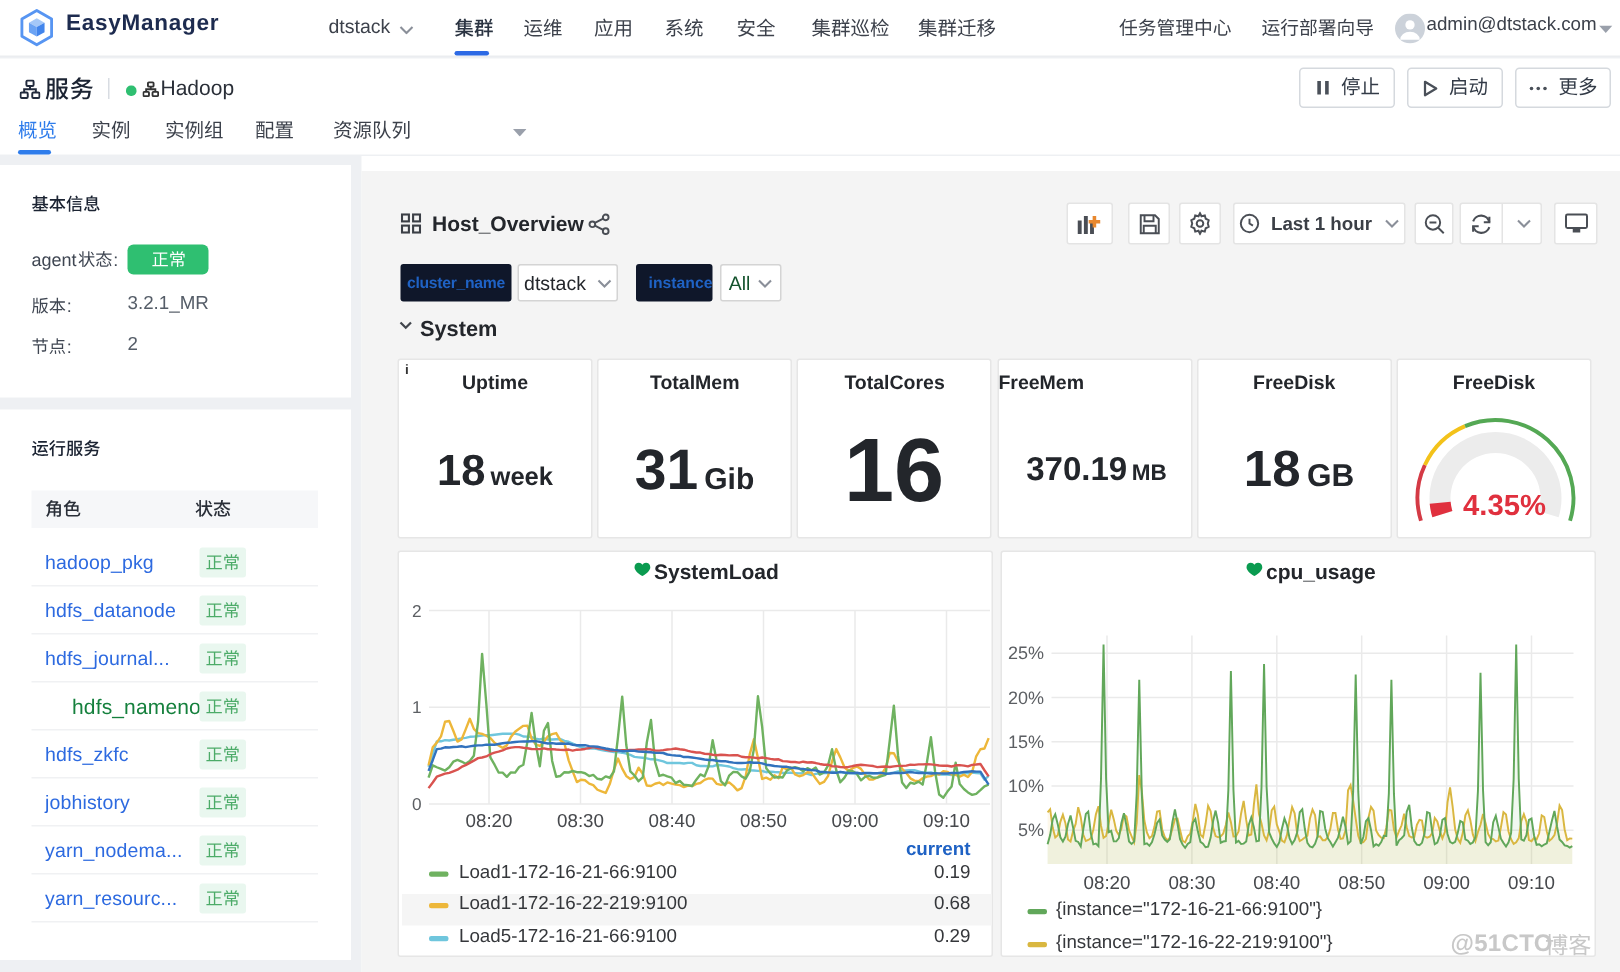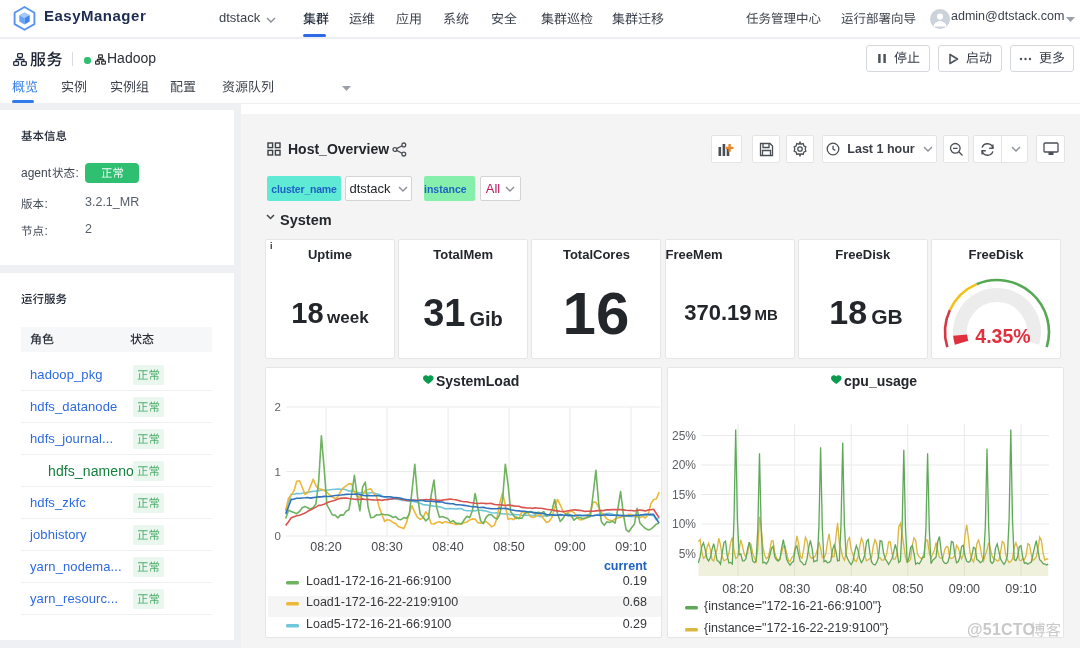--- a/index.html
+++ b/index.html
@@ -398,35 +398,35 @@
       <path d="M1 1 L5 5 L9 1" fill="none" stroke="#8a8f99" stroke-width="1.4"></path>
     </svg>
   </div>
 <div class="abs" style="left:1001px;top:136px;width:1px;height:26px;background:#e4e4e4"></div>
 <div class="abs" style="left:1036px;top:135px;width:29px;height:28px;background:#fff;border:1px solid #e4e4e4;border-radius:2px;display:flex;align-items:center;justify-content:center">
     <svg width="16" height="14" viewBox="0 0 16 14" fill="none" stroke="#4a4e55" stroke-width="1.3">
       <rect x="1" y="1" width="14" height="9" rx="1"></rect>
       <rect x="5.5" y="10" width="5" height="3" fill="#4a4e55" stroke="none"></rect>
     </svg>
   </div>
-<div class="abs" style="left:267px;top:176px;width:74px;height:25px;background:#5eead4;border-radius:2px;display:flex;align-items:center;justify-content:center">
+<div class="abs" style="left:267px;top:176px;width:74px;height:25px;background:#0f172a;border-radius:2px;display:flex;align-items:center;justify-content:center">
     <span style="font-size:10.5px;font-weight:bold;letter-spacing:-0.2px;color:#1f62c4">cluster_name</span>
   </div>
 <div class="abs" style="left:345px;top:176px;width:67px;height:25px;background:#fff;border:1px solid #d4d4d4;border-radius:2px;display:flex;align-items:center;justify-content:center">
     <span style="font-size:13px;color:#23262b">dtstack</span>
     <span style="width:7px"></span>
     <svg width="10" height="6" viewBox="0 0 10 6">
       <path d="M1 1 L5 5 L9 1" fill="none" stroke="#8a8f99" stroke-width="1.4"></path>
     </svg>
   </div>
-<div class="abs" style="left:424px;top:176px;width:51px;height:25px;background:#86efac;border-radius:2px;display:flex;align-items:center;justify-content:flex-start">
+<div class="abs" style="left:424px;top:176px;width:51px;height:25px;background:#0f172a;border-radius:2px;display:flex;align-items:center;justify-content:flex-end">
     <span style="font-size:10.5px;font-weight:bold;color:#1f62c4">instance</span>
   </div>
 <div class="abs" style="left:480px;top:176px;width:41px;height:25px;background:#fff;border:1px solid #d4d4d4;border-radius:2px;display:flex;align-items:center;justify-content:center">
-    <span style="font-size:13px;color:#be185d">All</span>
+    <span style="font-size:13px;color:#14532d">All</span>
     <span style="width:5px"></span>
     <svg width="10" height="6" viewBox="0 0 10 6">
       <path d="M1 1 L5 5 L9 1" fill="none" stroke="#8a8f99" stroke-width="1.4"></path>
     </svg>
   </div>
 <div style="position:absolute;left:266px;top:214px;">
     <svg width="9" height="6" viewBox="0 0 9 6">
       <path d="M1 1 L4.5 4.5 L8 1" fill="none" stroke="#41454c" stroke-width="1.5"></path>
     </svg>
   </div>

